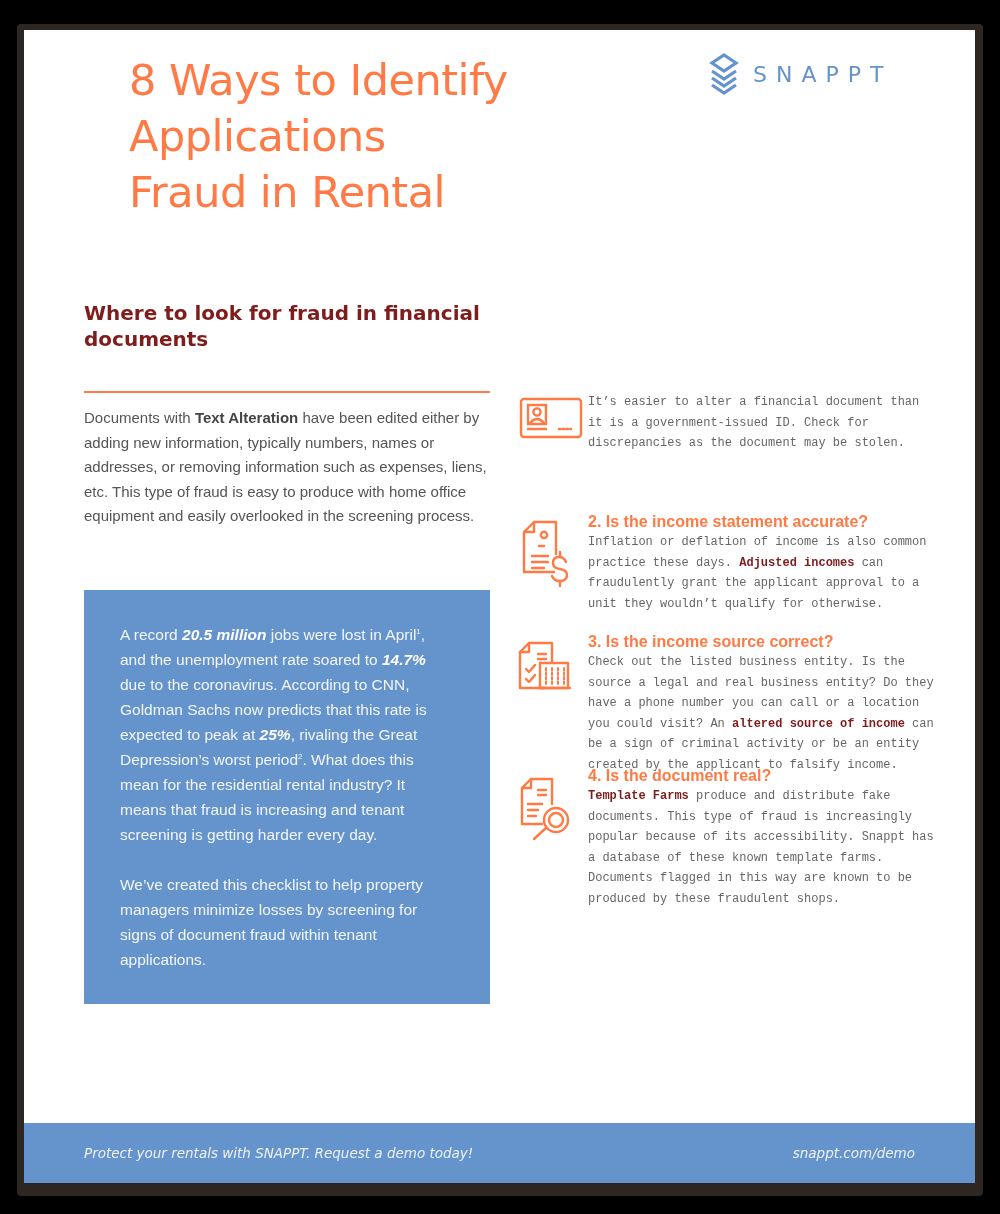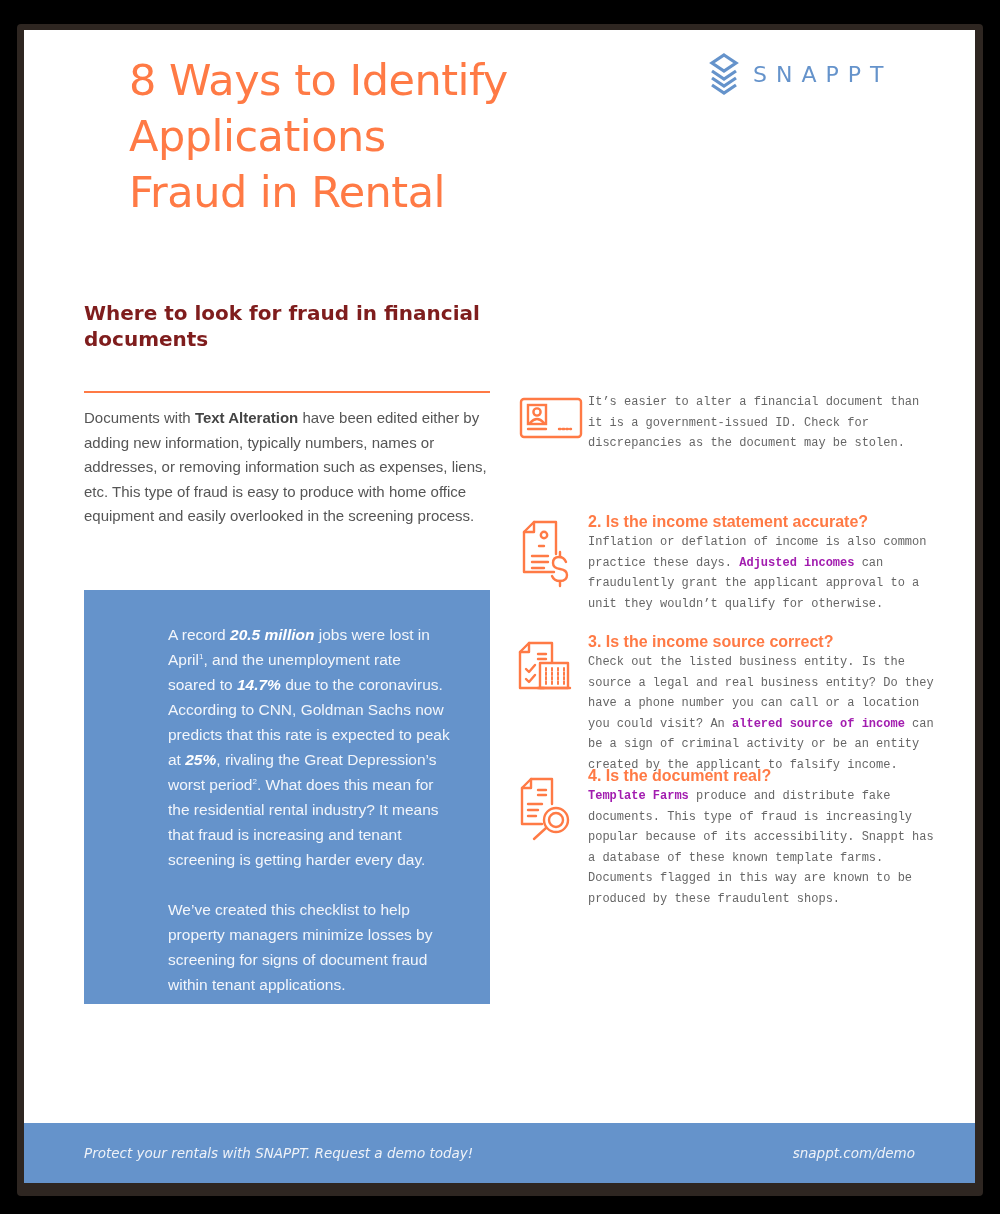--- a/index.html
+++ b/index.html
@@ -55,34 +55,34 @@
     font-size: 15px; line-height: 24.5px; color: #555;
   }
   .intro b { color: #444; }
 
   
   .stat-box {
     position: absolute; left: 60px; top: 560px; width: 406px; height: 414px;
     background: #6593cb; padding: 32px 40px 0 36px;
     color: #f3f6fb; font-size: 15.5px; line-height: 25px;
   }
-  .stat-box p { margin-bottom: 25px; margin-left: 48px; }
+  .stat-box p { margin-bottom: 25px; }
   .stat-box b { font-style: italic; color: #fff; }
   .stat-box sup { font-size: 8px; vertical-align: super; line-height: 0; }
 
   
   .items { position: absolute; left: 494px; top: 362px; width: 420px; }
   .item { position: relative; padding-left: 70px; }
   .item-icon { position: absolute; left: 0; top: 2px; width: 66px; height: 66px; }
   .item-icon svg { width: 100%; height: 100%; }
   .item-title {
     font-size: 16px; font-weight: bold; color: #ff7a45; line-height: 20px;
   }
   .item-body { font-size: 12px; line-height: 20.5px; color: #666; font-family: Liberation Mono, monospace; }
-  .item-body b { color: #a21caf; }
+  .item-body b { color: #7f1d1d; }
 
   
   .footer {
     position: absolute; left: 0; bottom: 0; width: 951px; height: 60px;
     background: #6593cb; display: flex; align-items: center; justify-content: space-between;
     padding: 12px 60px;
   }
   .footer-cta, .footer-link {
     font-family: "DejaVu Sans", sans-serif; font-style: italic; font-size: 13.5px; color: #eef2f8;
   }

